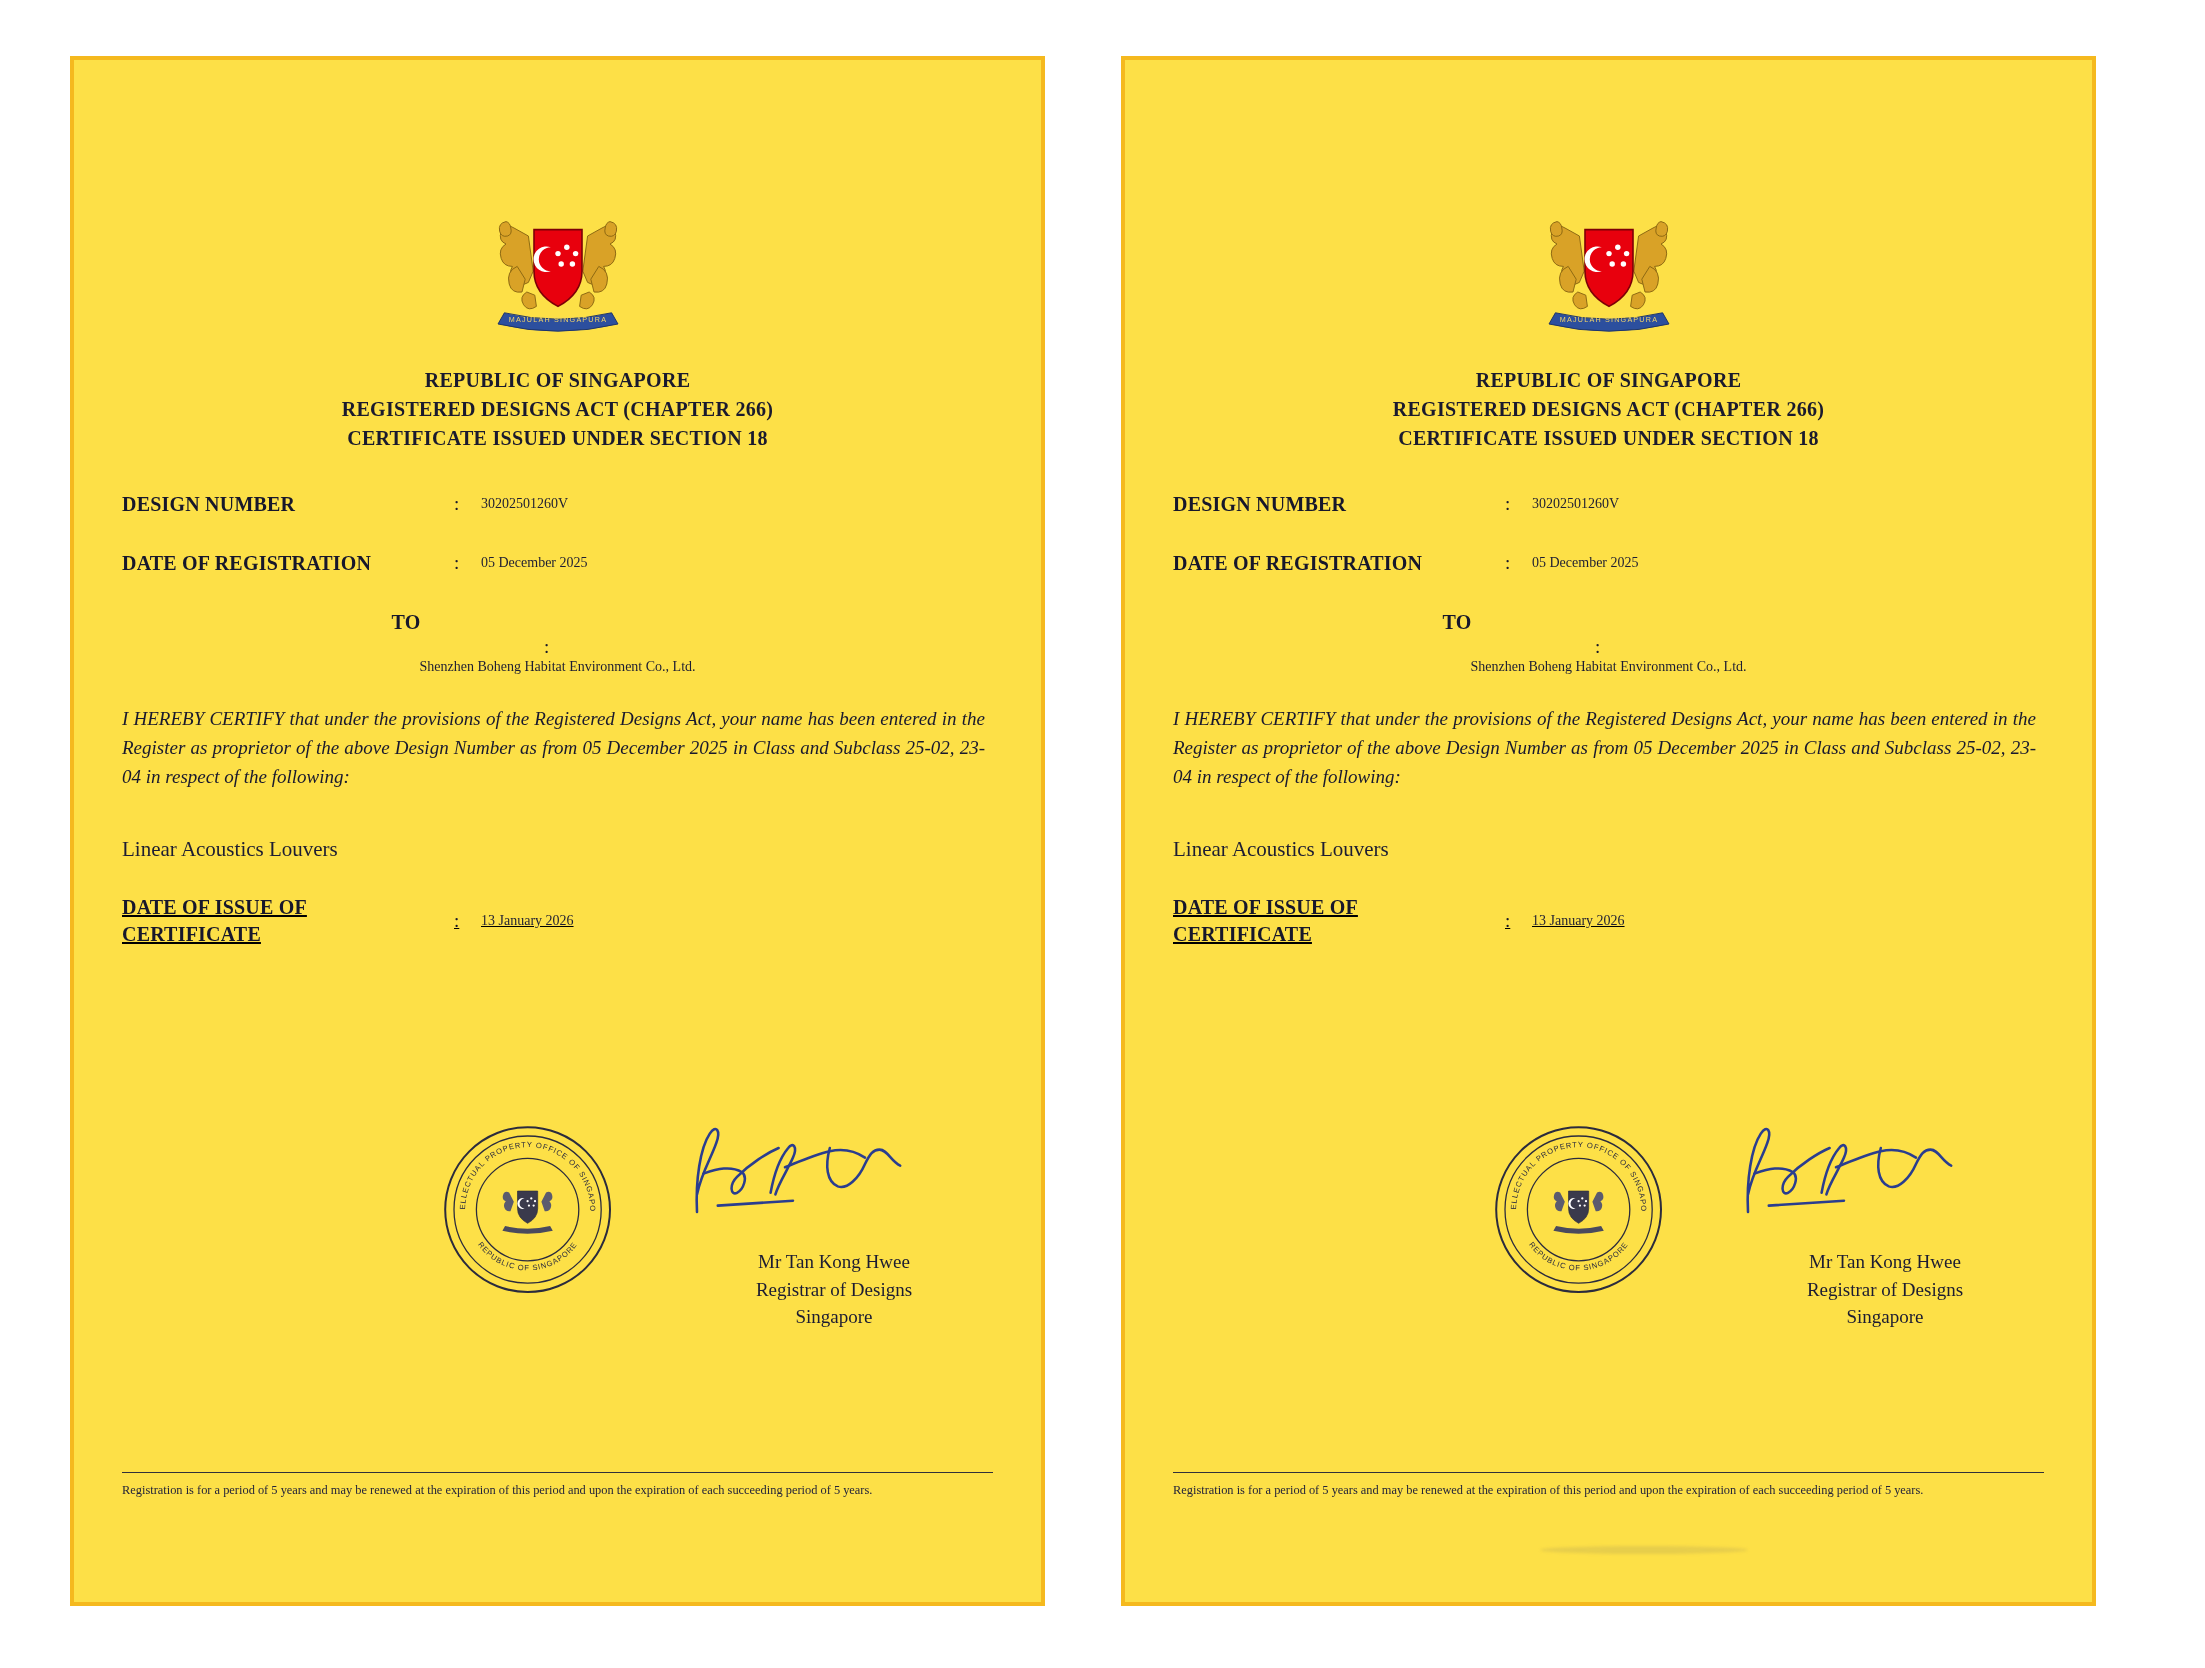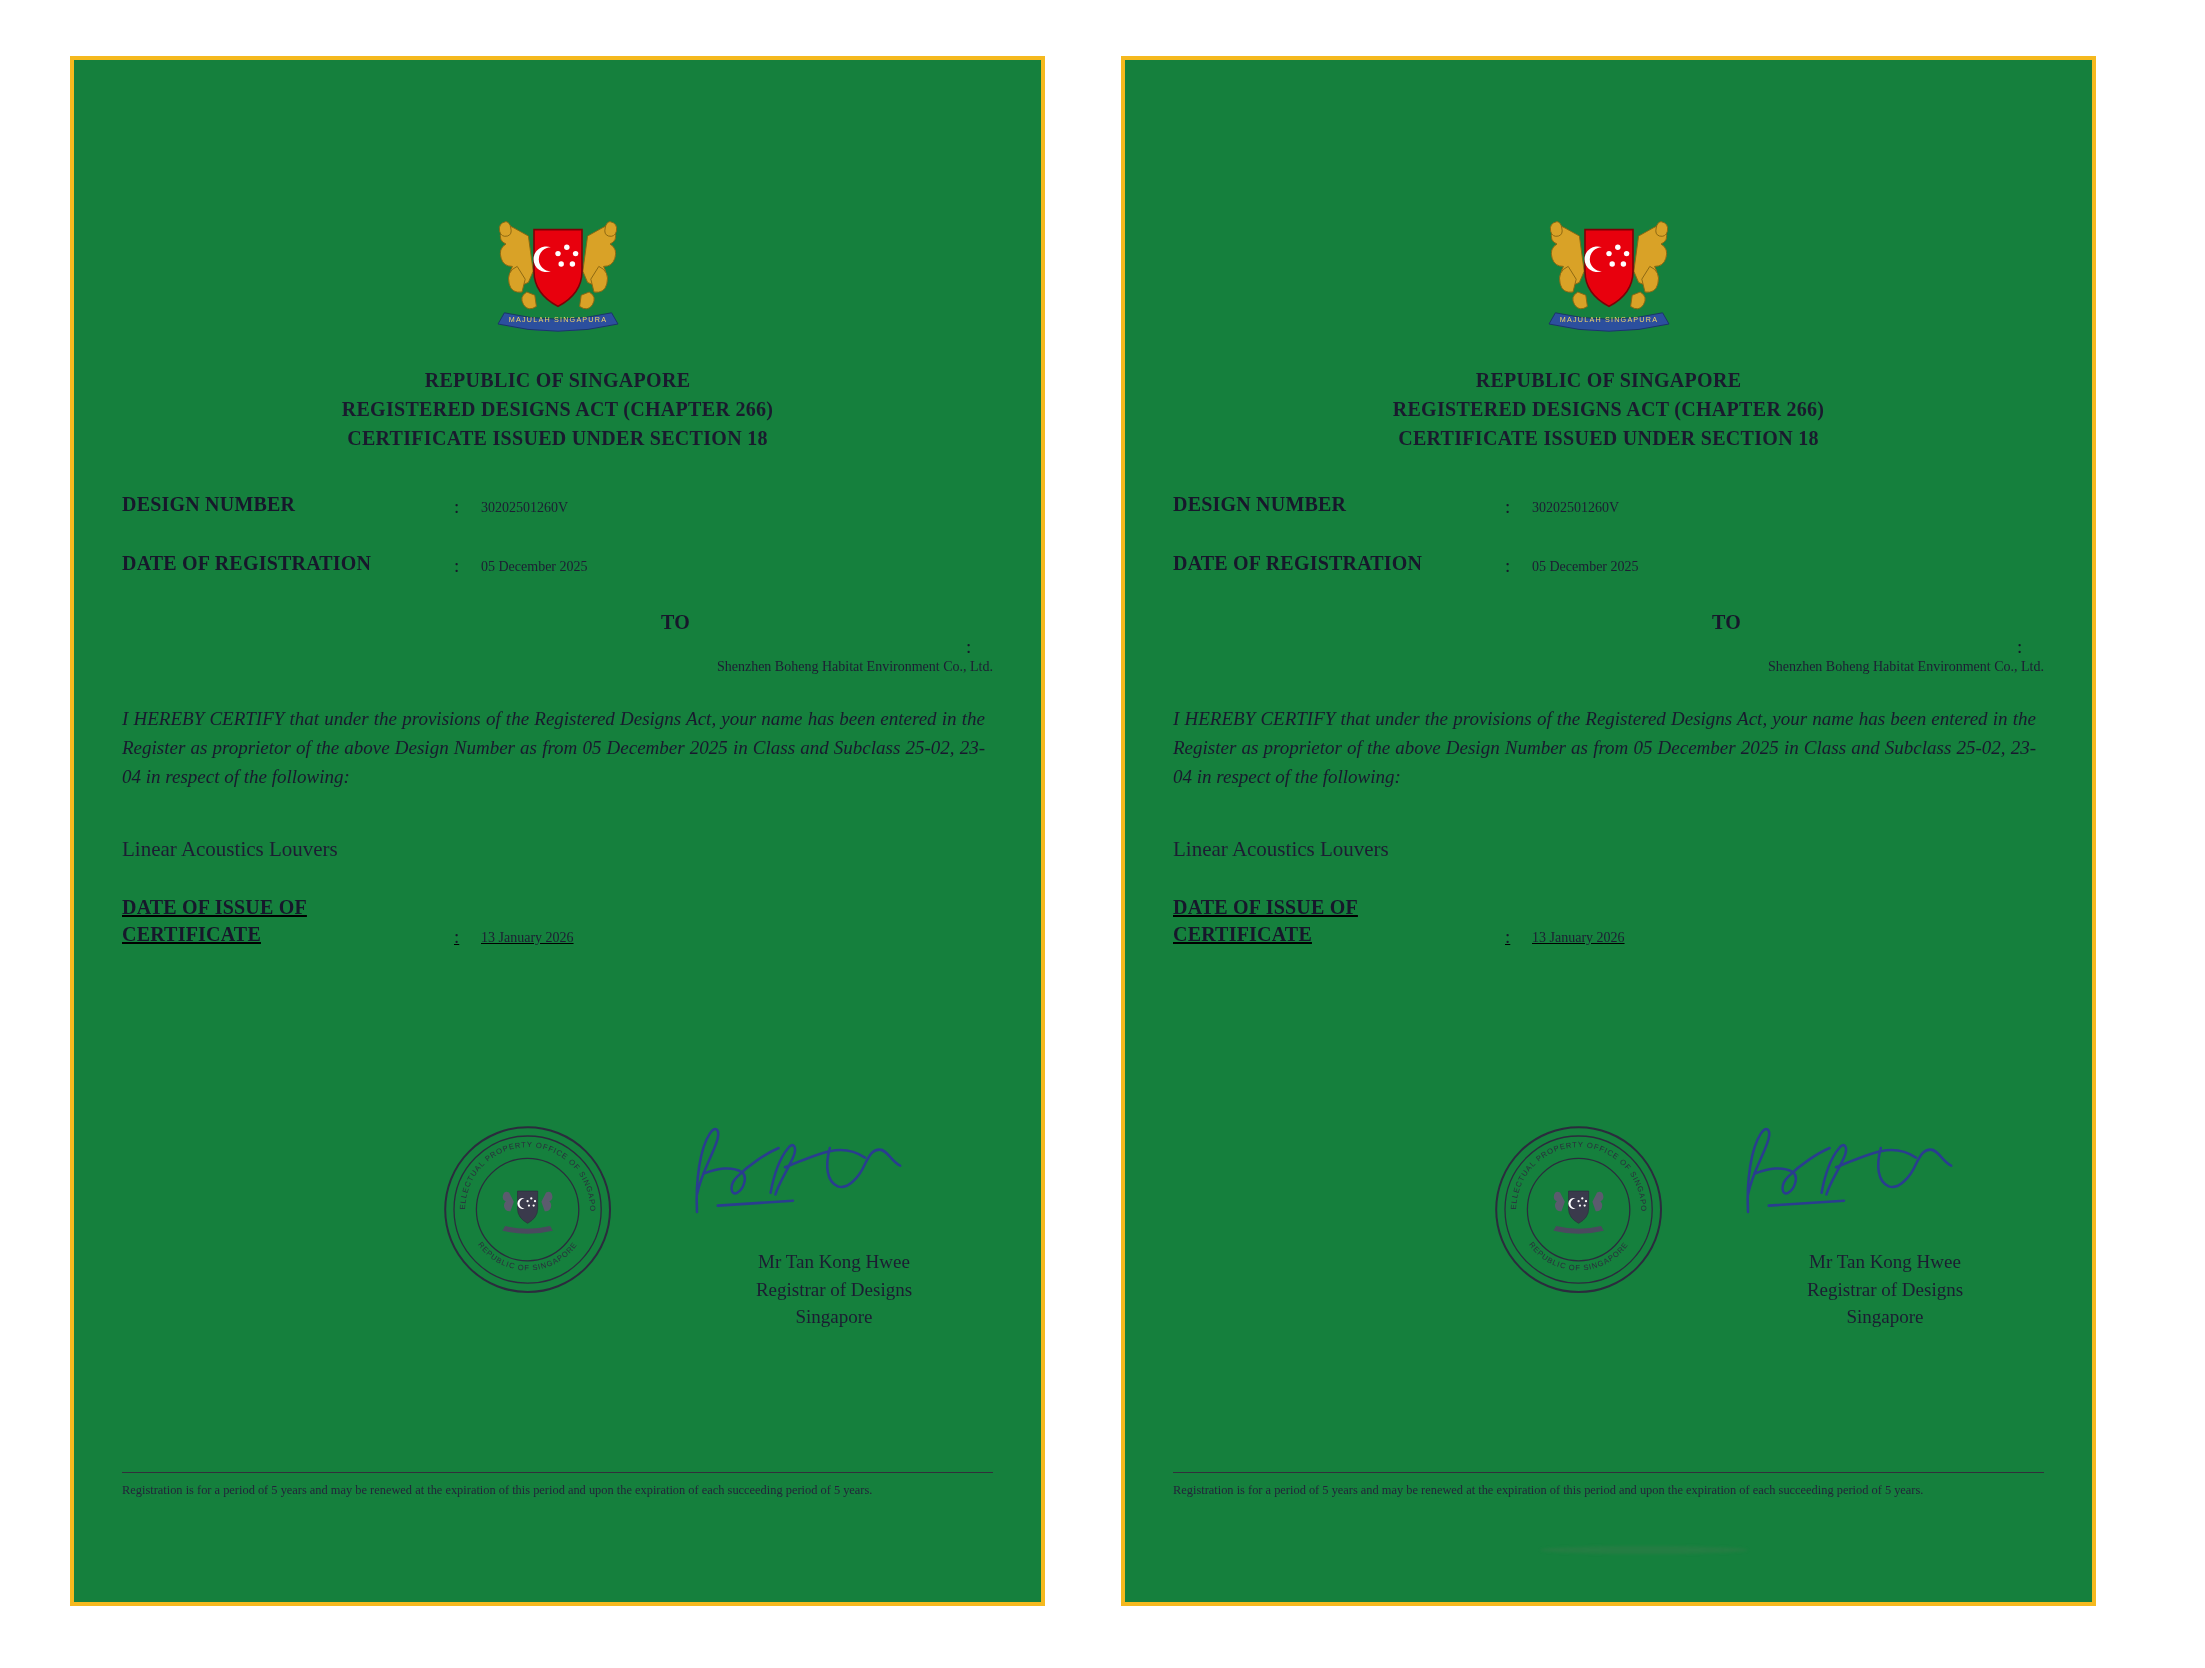--- a/index.html
+++ b/index.html
@@ -23,21 +23,21 @@
     align-items: flex-start;
     gap: 76px;
     padding-left: 70px;
     padding-top: 56px;
     box-sizing: border-box;
   }
   .cert {
     position: relative;
     width: 975px;
     height: 1550px;
-    background: #15803d;
+    background: #fde047;
     border: 4px solid #f5b91e;
     box-sizing: border-box;
     padding: 0;
   }
   .cert-inner {
     position: relative;
     width: 100%;
     height: 100%;
     box-sizing: border-box;
     padding: 32px 48px 24px 48px;
@@ -72,21 +72,21 @@
   }
   .heading div { white-space: nowrap; }
 
   
   .fields {
     margin-top: 38px;
   }
   .row {
     display: flex;
     flex-direction: row;
-    align-items: flex-end;
+    align-items: center;
     margin-bottom: 32px;
   }
   .row .label {
     width: 332px;
     font-weight: bold;
     font-size: 20px;
     color: #17172b;
     line-height: 1.35;
     letter-spacing: 0.2px;
   }

